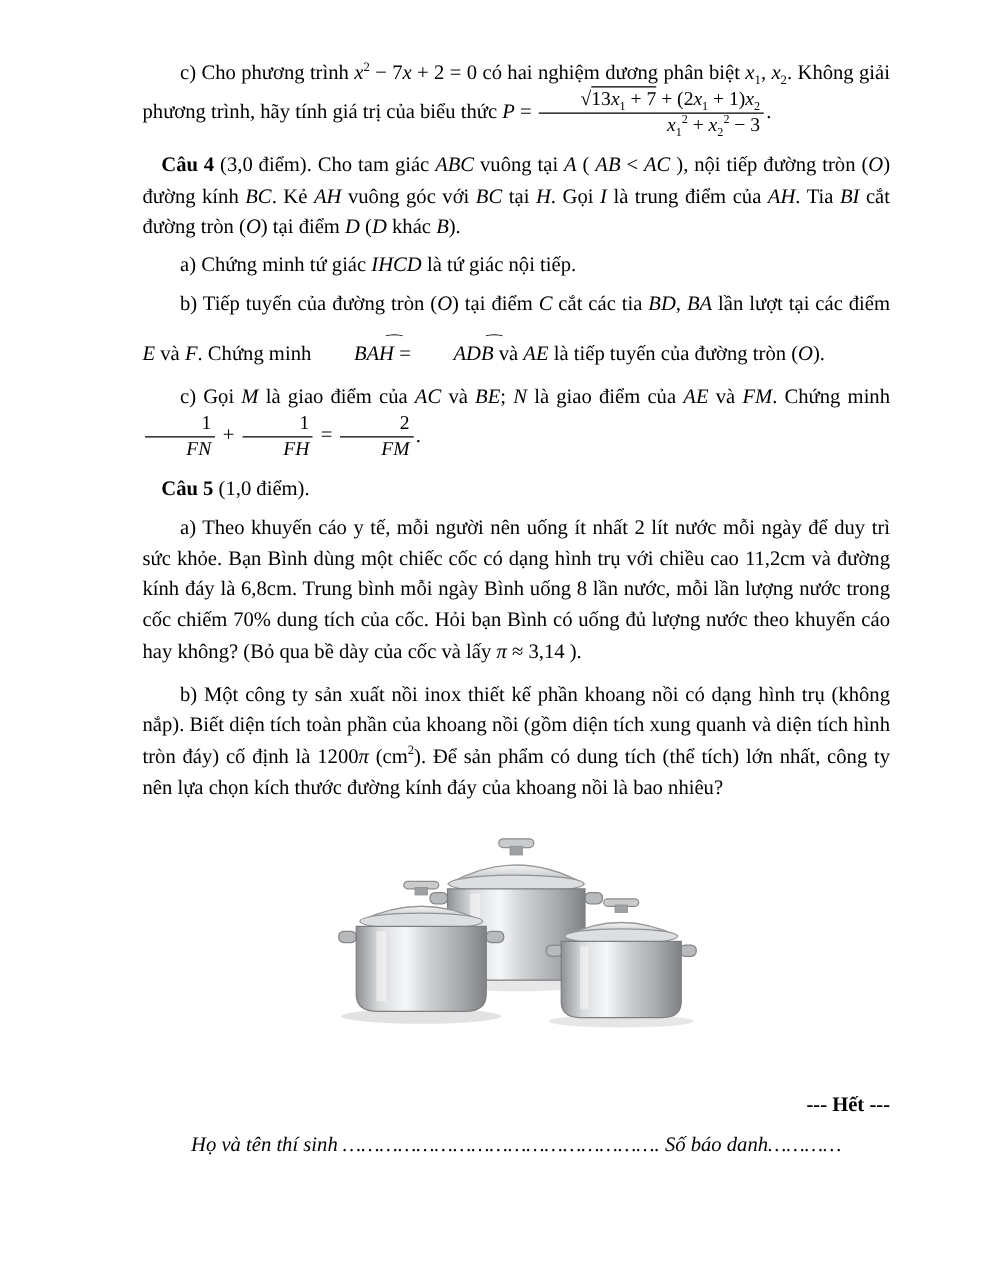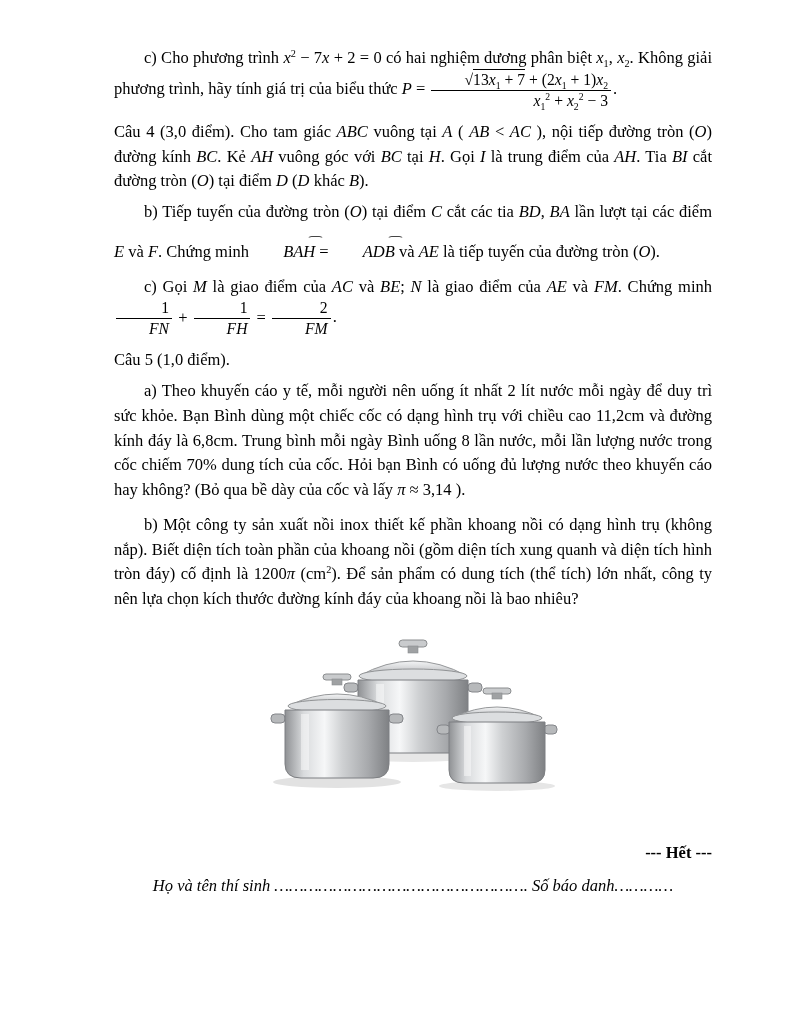--- a/index.html
+++ b/index.html
@@ -9,21 +9,21 @@
     font-size:16.5px;
   }
   .page{
     box-sizing:border-box;width:792px;height:1024px;
     padding:46px 80px 0 114px;overflow:hidden;
   }
   p{margin:0;text-align:justify;line-height:1.5;}
   .indent{text-indent:30px;}
   .sp-before-sm{margin-top:6px;}
   .sp-before-md{margin-top:10px;}
-  b{font-weight:normal;}
+  b{font-weight:bold;margin-left:15px;}
   i{font-style:italic;}
   sup,sub{font-size:0.62em;line-height:0;}
   .m{white-space:nowrap;}
   .frac{display:inline-block;vertical-align:middle;text-align:right;line-height:1.15;font-size:0.95em;margin:0 2px;}
   .frac .num{display:block;padding:0 3px 1px 3px;border-bottom:1px solid #000;}
   .frac .den{display:block;padding:1px 3px 0 3px;}
   .sqrt{white-space:nowrap;}
   .sqrt-body{border-top:1px solid #000;padding-top:1px;}
   .hat{position:relative;display:inline-block;margin-top:15px;}
   .hat::before{
@@ -44,20 +44,21 @@
 </style>
 </head>
 <body>
 
 <div class="page">
 
   <p class="indent">c) Cho phương trình <span class="m"><i>x</i><sup>2</sup> − 7<i>x</i> + 2 = 0</span> có hai nghiệm dương phân biệt <span class="m"><i>x</i><sub>1</sub></span>, <span class="m"><i>x</i><sub>2</sub></span>. Không giải phương trình, hãy tính giá trị của biểu thức <span class="m"><i>P</i> = <span class="frac"><span class="num"><span class="sqrt">√<span class="sqrt-body">13<i>x</i><sub>1</sub> + 7</span></span> + (2<i>x</i><sub>1</sub> + 1)<i>x</i><sub>2</sub></span><span class="den"><i>x</i><sub>1</sub><sup>2</sup> + <i>x</i><sub>2</sub><sup>2</sup> − 3</span></span></span>.</p>
 
   <p class="sp-before-md"><b>Câu 4</b> (3,0 điểm). Cho tam giác <i>ABC</i> vuông tại <i>A</i> ( <i>AB</i> &lt; <i>AC</i> ), nội tiếp đường tròn (<i>O</i>) đường kính <i>BC</i>. Kẻ <i>AH</i> vuông góc với <i>BC</i> tại <i>H</i>. Gọi <i>I</i> là trung điểm của <i>AH</i>. Tia <i>BI</i> cắt đường tròn (<i>O</i>) tại điểm <i>D</i> (<i>D</i> khác <i>B</i>).</p>
 
+  <p class="indent sp-before-sm">a) Chứng minh tứ giác <i>IHCD</i> là tứ giác nội tiếp.</p>
 
   <p class="indent sp-before-sm">b) Tiếp tuyến của đường tròn (<i>O</i>) tại điểm <i>C</i> cắt các tia <i>BD</i>, <i>BA</i> lần lượt tại các điểm <i>E</i> và <i>F</i>. Chứng minh <span class="m"><span class="hat"><i>BAH</i></span> = <span class="hat"><i>ADB</i></span></span> và <i>AE</i> là tiếp tuyến của đường tròn (<i>O</i>).</p>
 
   <p class="indent sp-before-md">c) Gọi <i>M</i> là giao điểm của <i>AC</i> và <i>BE</i>; <i>N</i> là giao điểm của <i>AE</i> và <i>FM</i>. Chứng minh <span class="m"><span class="frac"><span class="num">1</span><span class="den"><i>FN</i></span></span> + <span class="frac"><span class="num">1</span><span class="den"><i>FH</i></span></span> = <span class="frac"><span class="num">2</span><span class="den"><i>FM</i></span></span></span>.</p>
 
   <p class="sp-before-md"><b>Câu 5</b> (1,0 điểm).</p>
 
   <p class="indent sp-before-sm">a) Theo khuyến cáo y tế, mỗi người nên uống ít nhất 2 lít nước mỗi ngày để duy trì sức khỏe. Bạn Bình dùng một chiếc cốc có dạng hình trụ với chiều cao 11,2cm và đường kính đáy là 6,8cm. Trung bình mỗi ngày Bình uống 8 lần nước, mỗi lần lượng nước trong cốc chiếm 70% dung tích của cốc. Hỏi bạn Bình có uống đủ lượng nước theo khuyến cáo hay không? (Bỏ qua bề dày của cốc và lấy <i>π</i> ≈ 3,14 ).</p>
 
   <p class="indent sp-before-md">b) Một công ty sản xuất nồi inox thiết kế phần khoang nồi có dạng hình trụ (không nắp). Biết diện tích toàn phần của khoang nồi (gồm diện tích xung quanh và diện tích hình tròn đáy) cố định là 1200<i>π</i> (cm<sup>2</sup>). Để sản phẩm có dung tích (thể tích) lớn nhất, công ty nên lựa chọn kích thước đường kính đáy của khoang nồi là bao nhiêu?</p>

